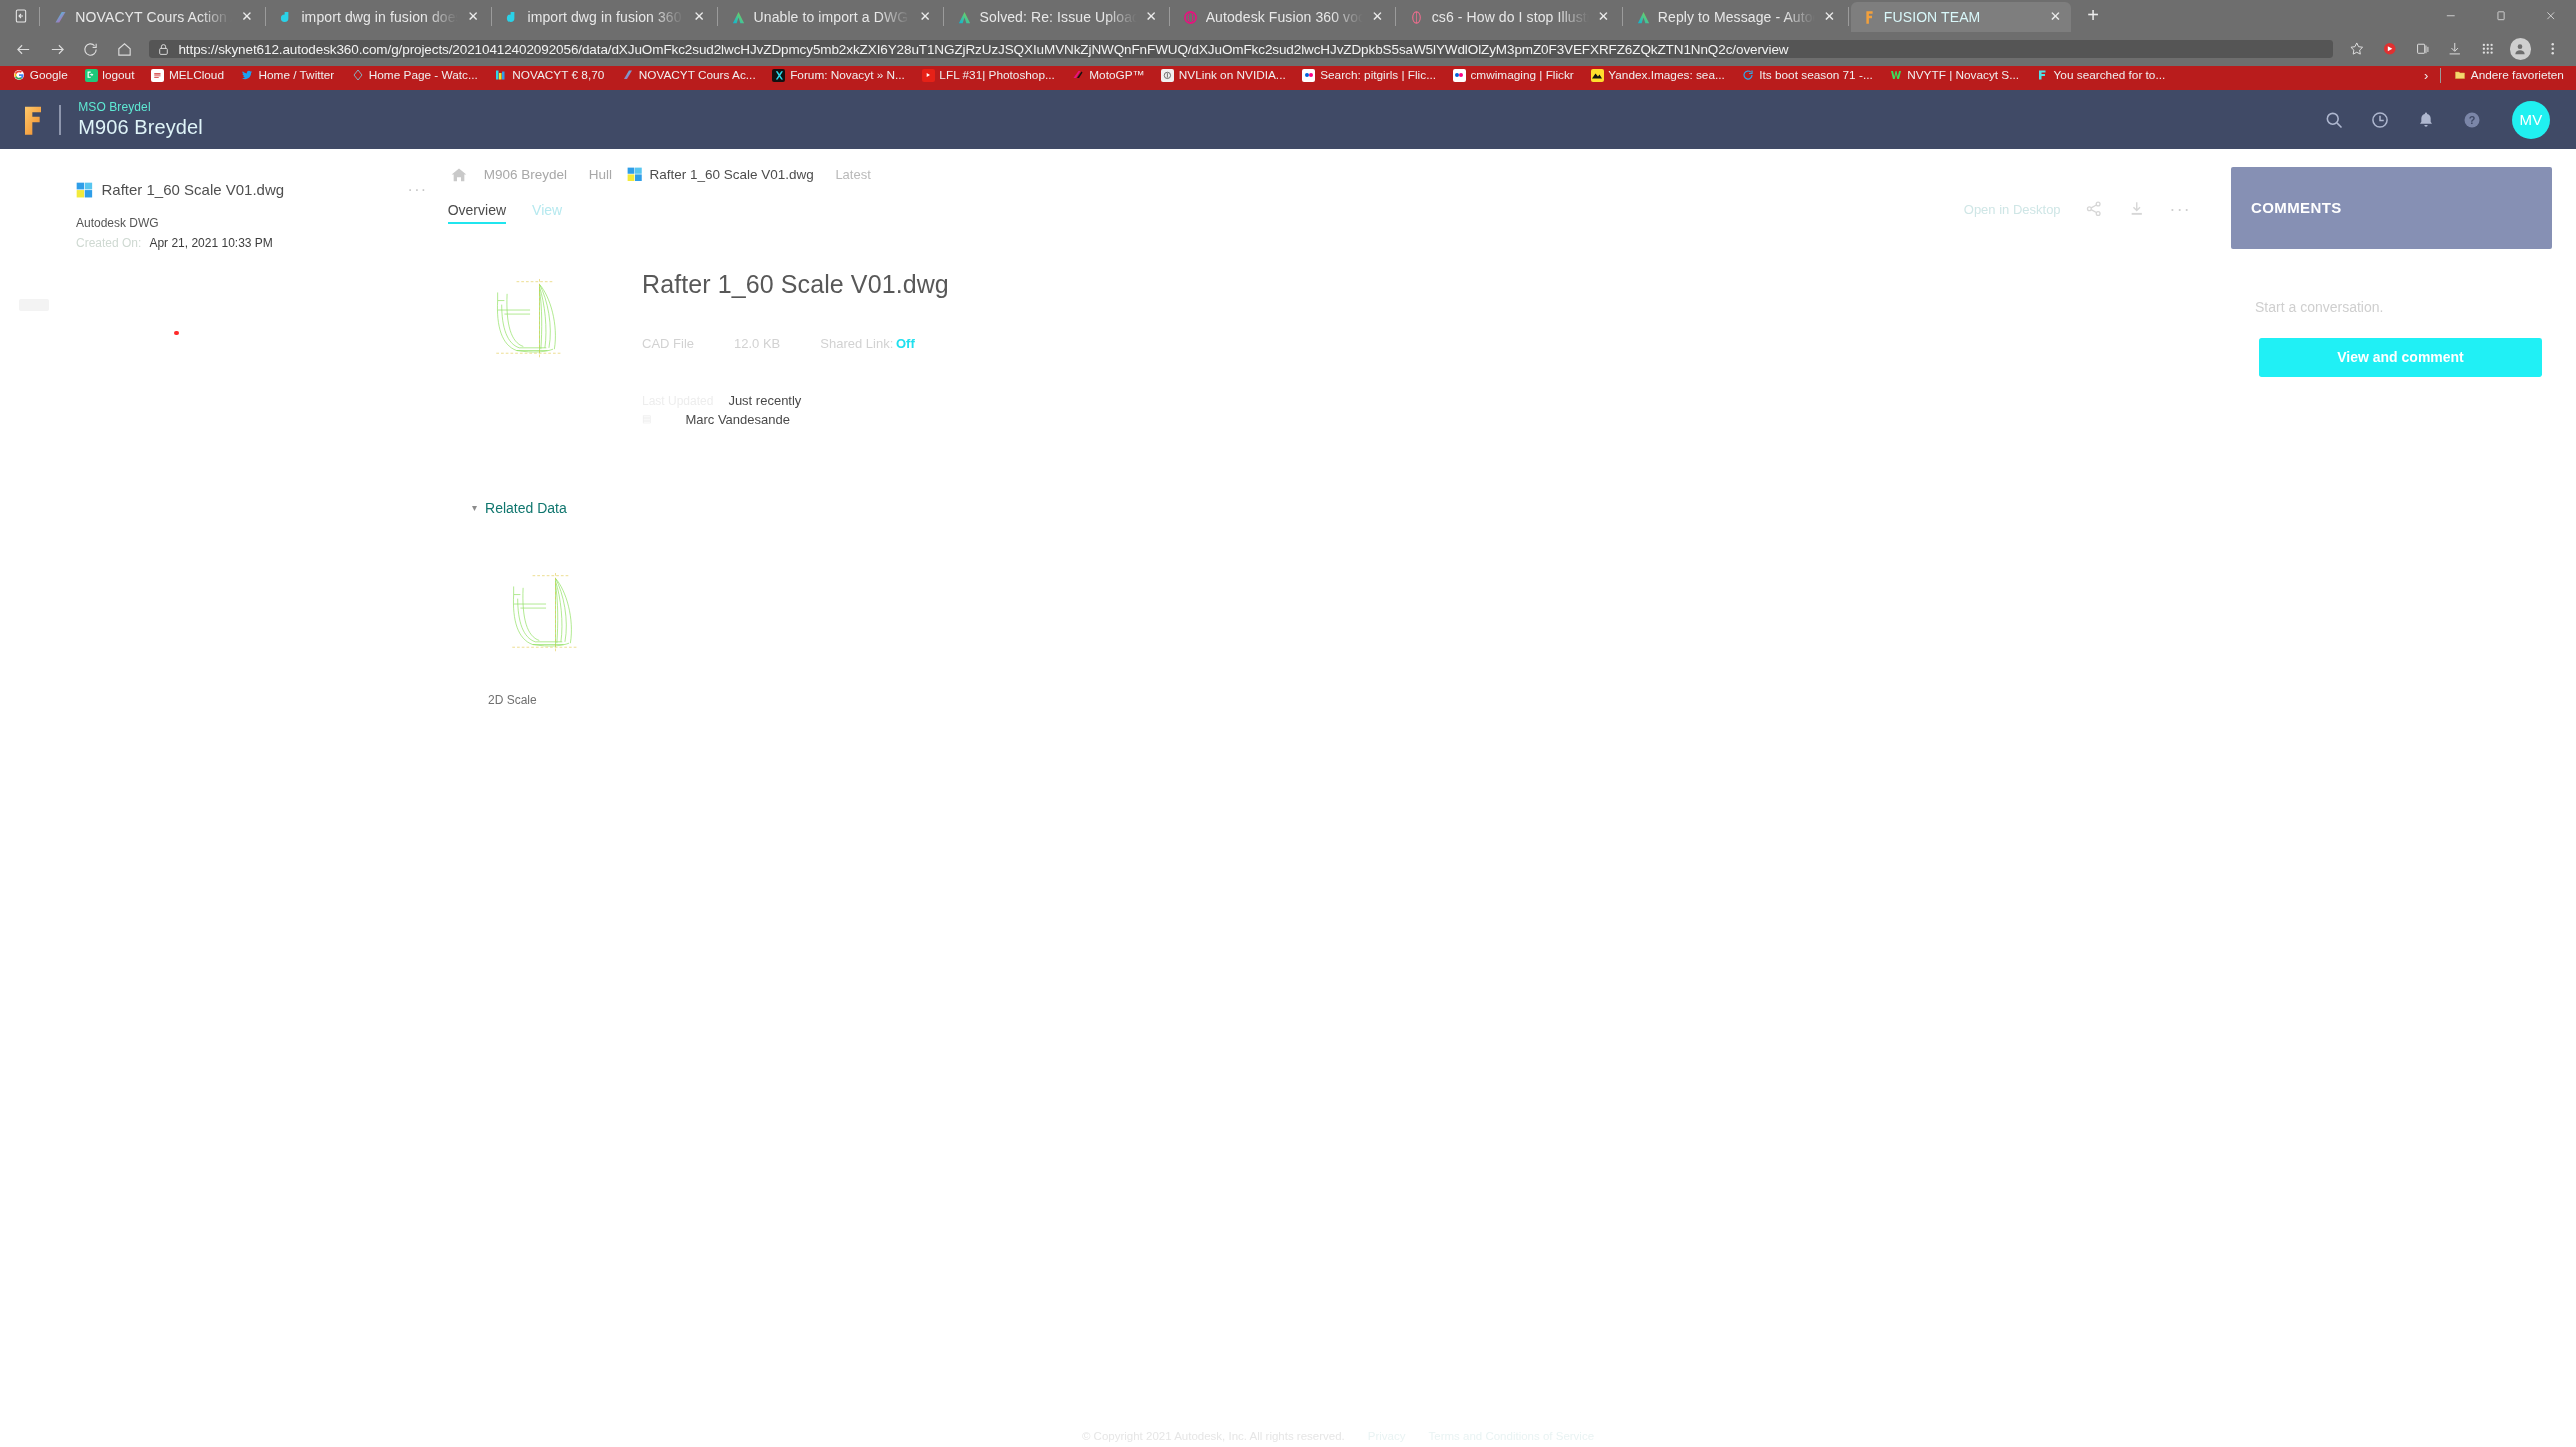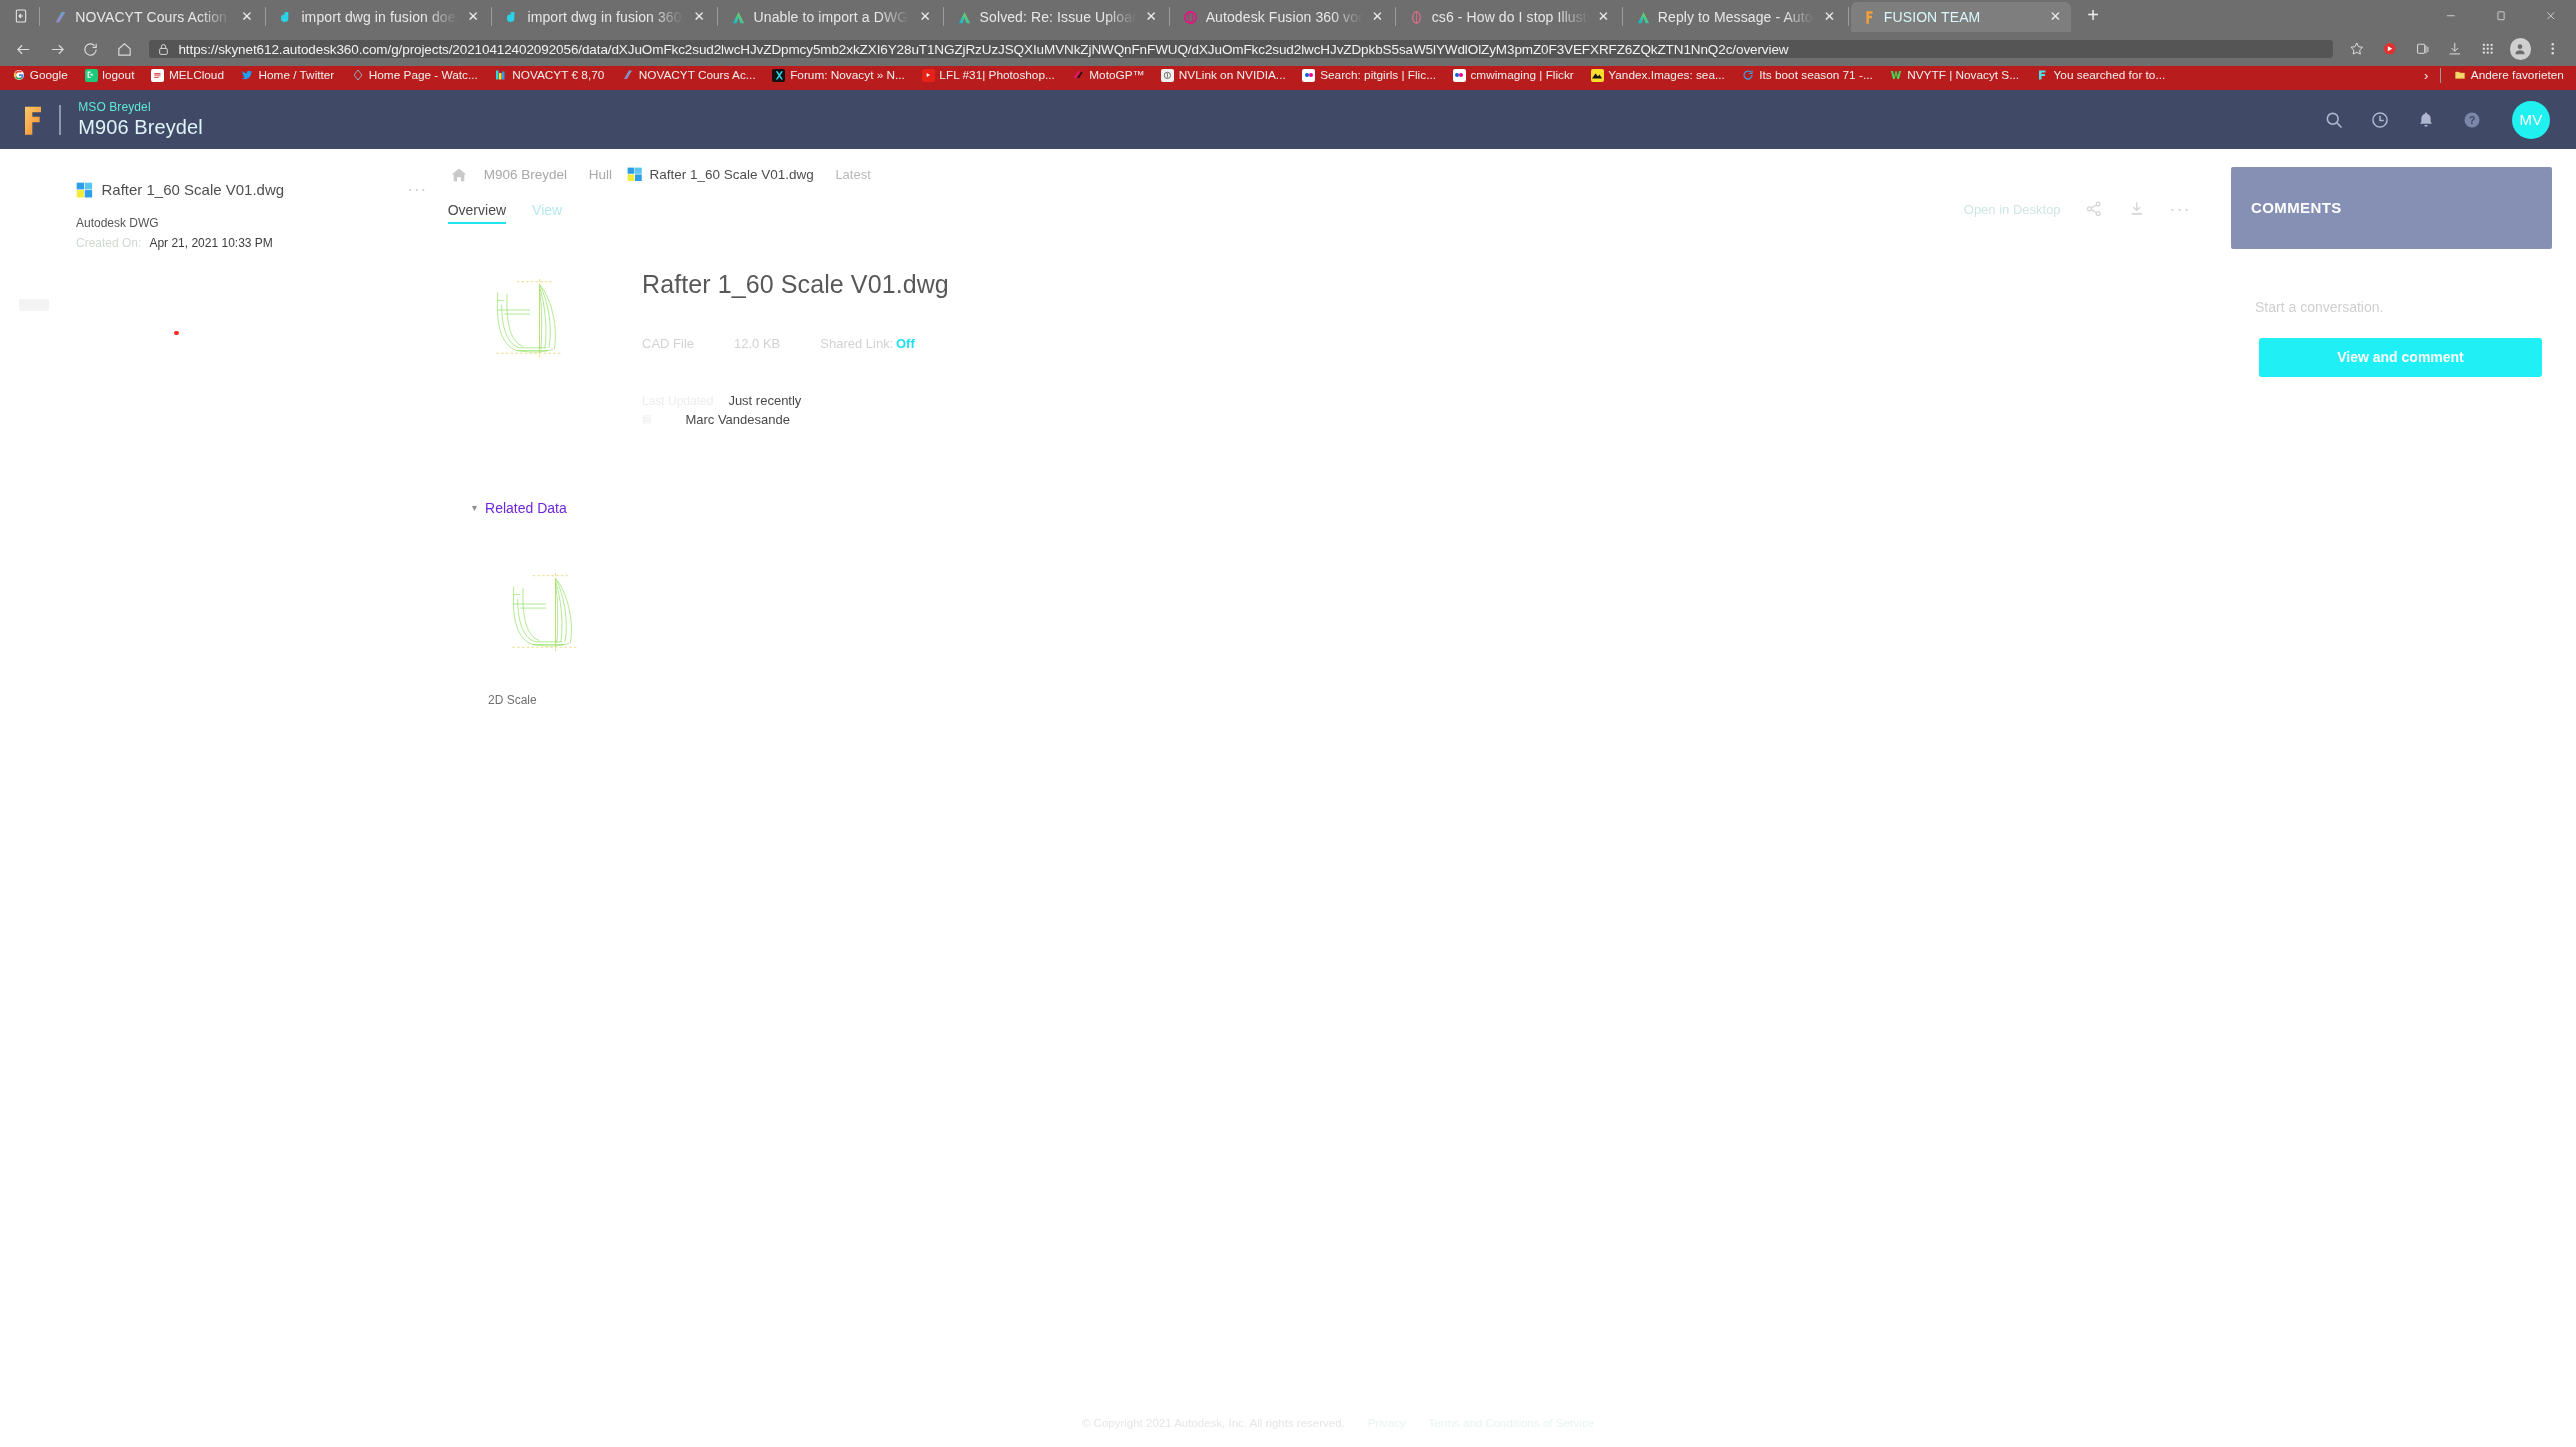--- a/index.html
+++ b/index.html
@@ -190,21 +190,21 @@
   .hu-label { font-size: 12px; color: #ededed; }
   .hu-value { font-size: 13px; color: #4a4a4a; }
   .hero-author { margin-top: 4px; display: flex; align-items: center; gap: 8px; }
   .ha-ico { width: 9.4px; height: 12px; color: #ececec; font-size: 10px; line-height: 12px; }
   .ha-name { font-size: 13px; color: #4a4a4a; margin-left: 26px; }
 
   
   .related { padding: 73px 0 0 27px; }
   .rel-head { display: flex; align-items: center; gap: 8px; }
   .rel-caret { color: #8c8c8c; font-size: 10px; line-height: 1; }
-  .rel-title { font-size: 14px; color: #6d28d9; }
+  .rel-title { font-size: 14px; color: #0f766e; }
   .rel-tabs { margin-top: 26px; padding-left: 5.4px; display: flex; }
   .rel-tab { font-size: 13.5px; color: #8f8f8f; letter-spacing: 0.5px; padding: 0 12px 8px 12px; position: relative; }
   .rel-tab.active::after {
     content: ""; position: absolute; left: 0; right: 0; bottom: 0; height: 2.7px; background: #20e5ee;
   }
   .rel-card { margin-top: 42px; padding-left: 16px; width: 169px; }
   .rel-thumb { width: 135px; height: 115px; position: relative; }
   .rel-caption { margin-top: 20px; font-size: 12px; color: #707070; }
 
   
@@ -216,21 +216,21 @@
   .cm-header-title { color: #ffffff; font-size: 15px; font-weight: 700; letter-spacing: 0.4px; }
   .cm-empty { margin: 50px 0 0 24px; font-size: 14px; color: #cfcfcf; }
   .cm-button {
     margin: 23px 0 0 28px; width: 283px; height: 39px; background: #20f0f5;
     border: none; border-radius: 2.7px; color: #ffffff; font-size: 14px; font-weight: 700;
     font-family: "Liberation Sans", sans-serif; cursor: pointer;
   }
 
   
   .footer {
-    position: absolute; left: 0; right: 0; bottom: 18px;
+    position: absolute; left: 0; right: 0; bottom: 5px;
     display: flex; align-items: center; justify-content: center; gap: 23px;
   }
   .ft-text { font-size: 11.5px; color: #e6e6e6; }
   .ft-link { font-size: 11.5px; color: #e9f3f3; }
 </style>
 </head>
 <body>
 
 <div id="browser-chrome">
 

